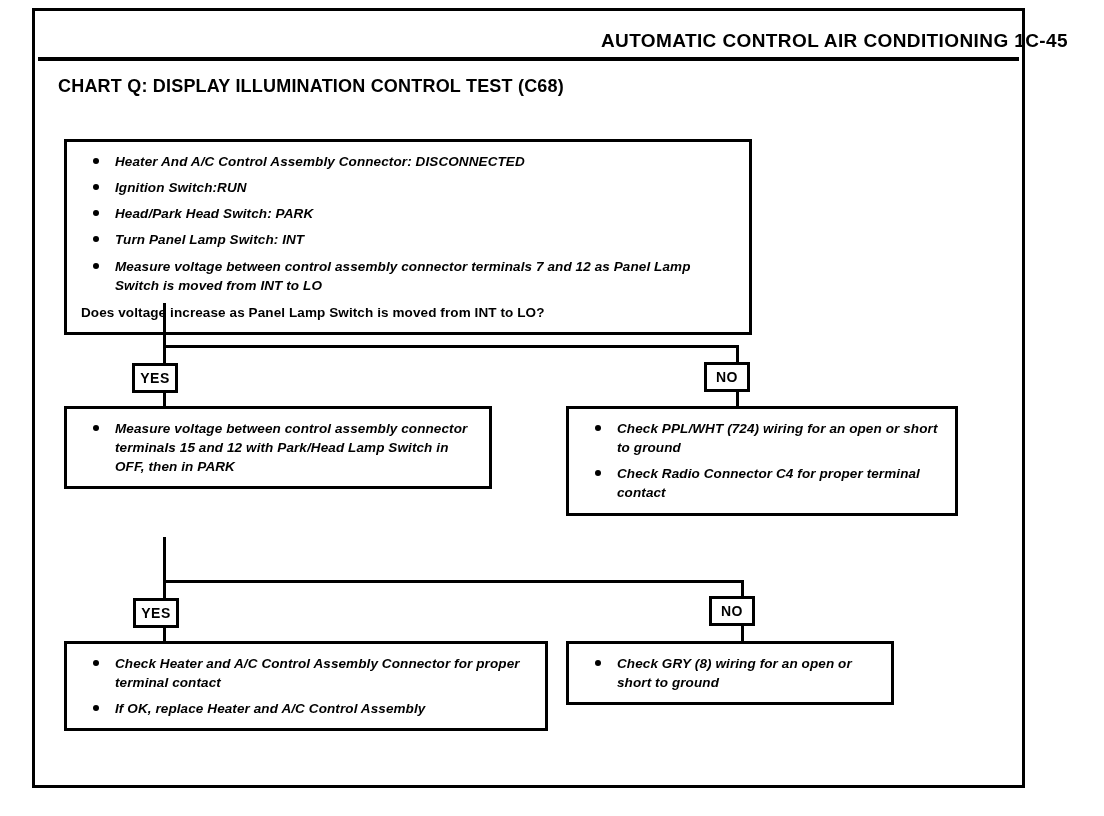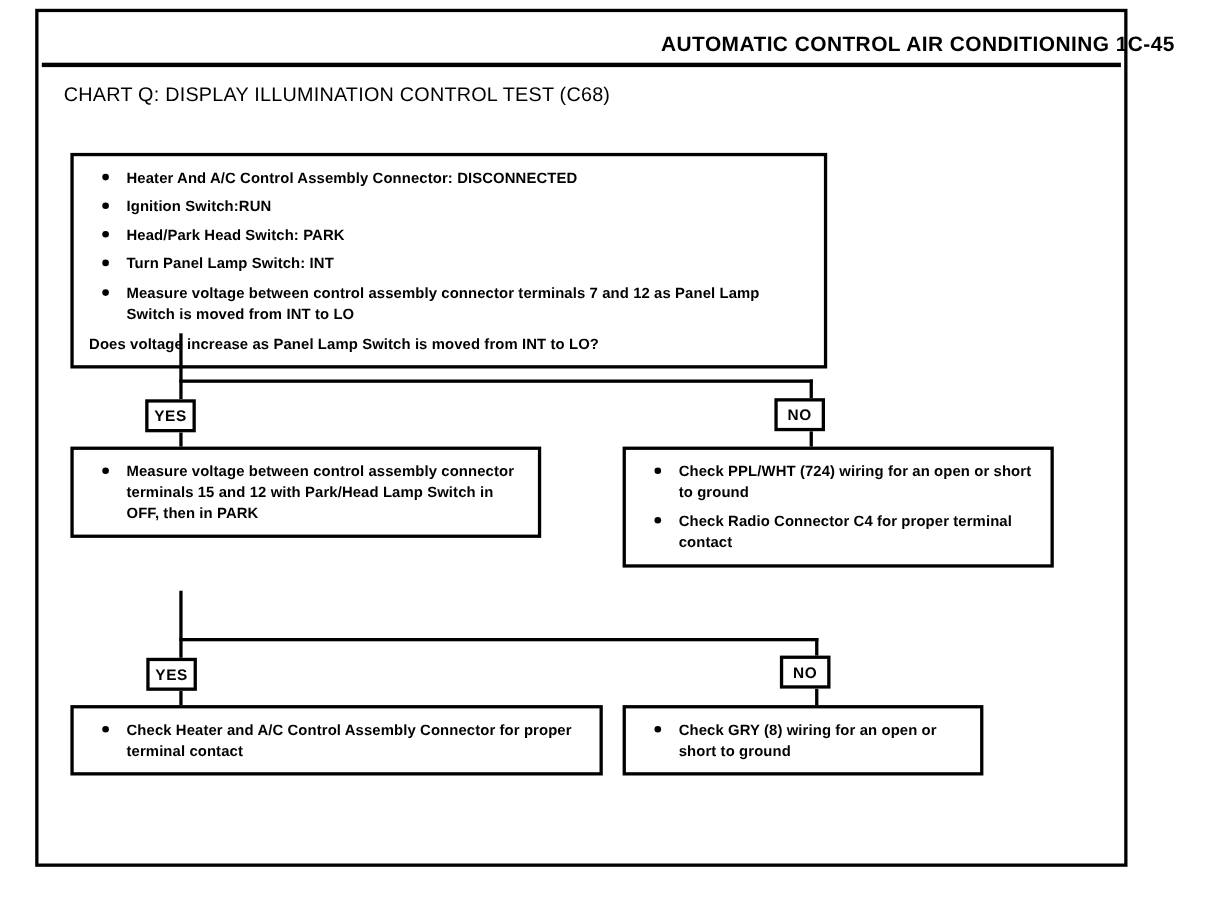--- a/index.html
+++ b/index.html
@@ -45,21 +45,21 @@
     height: 4px;
     background: #000;
   }
 
   
   #chart-title {
     position: absolute;
     left: 58px;
     top: 76px;
     font-size: 18px;
-    font-weight: normal;
+    font-weight: bold;
     letter-spacing: 0.2px;
     white-space: nowrap;
     text-align: center;
   }
 
   
   .flow-box {
     position: absolute;
     border: 3px solid #000;
     box-sizing: border-box;
@@ -72,20 +72,21 @@
     padding: 0;
   }
   .bullet-list li {
     position: relative;
     padding-left: 34px;
     margin-bottom: 7px;
     font-size: 13.5px;
     font-weight: bold;
     line-height: 1.42;
     letter-spacing: 0.1px;
+    font-style: italic;
   }
   .bullet-list li:last-child { margin-bottom: 0; }
   .bullet-list li .dot {
     position: absolute;
     left: 12px;
     top: 6px;
     width: 6px;
     height: 6px;
     background: #000;
     border-radius: 50%;
@@ -198,20 +199,21 @@
 <div class="line-v" id="c2-no-drop"></div>
 <div class="line-v" id="c2-yes-drop"></div>
 <div class="line-v" id="c2-no-drop2"></div>
 
 <div class="tag" id="tag-yes-2">YES</div>
 <div class="tag" id="tag-no-2">NO</div>
 
 <div class="flow-box" id="box-l2">
   <ul class="bullet-list">
     <li><span class="dot"></span><span>Check Heater and A/C Control Assembly Connector for proper terminal contact</span></li>
+    <li><span class="dot"></span><span>If OK, replace Heater and A/C Control Assembly</span></li>
   </ul>
 </div>
 
 <div class="flow-box" id="box-r2">
   <ul class="bullet-list">
     <li><span class="dot"></span><span>Check GRY (8) wiring for an open or short to ground</span></li>
   </ul>
 </div>
 
 </body></html>

